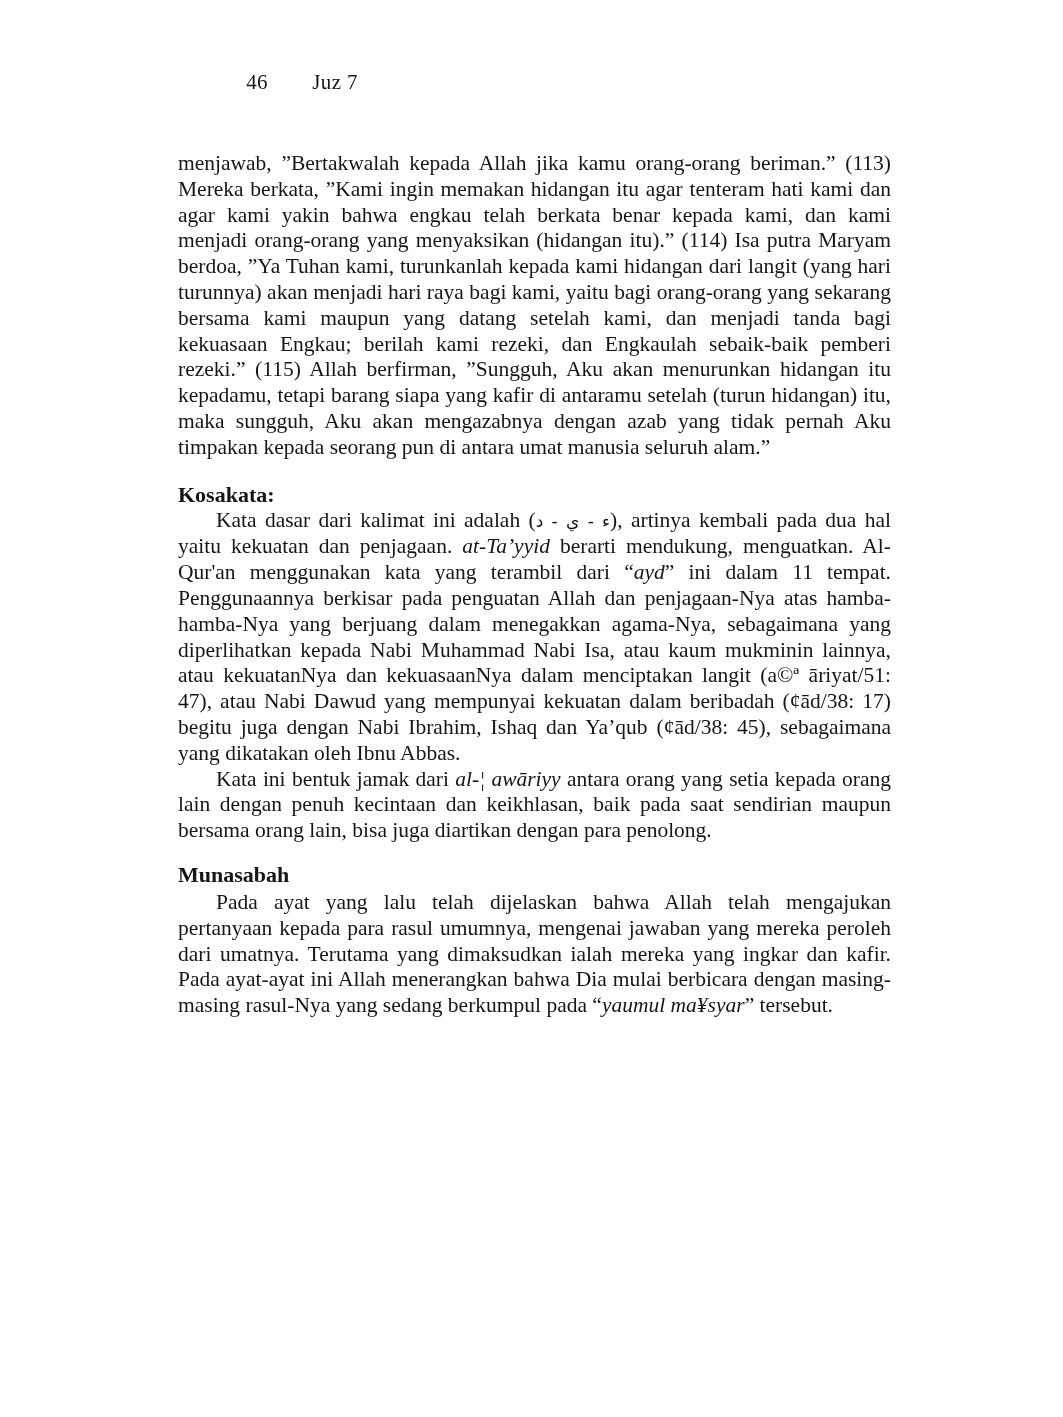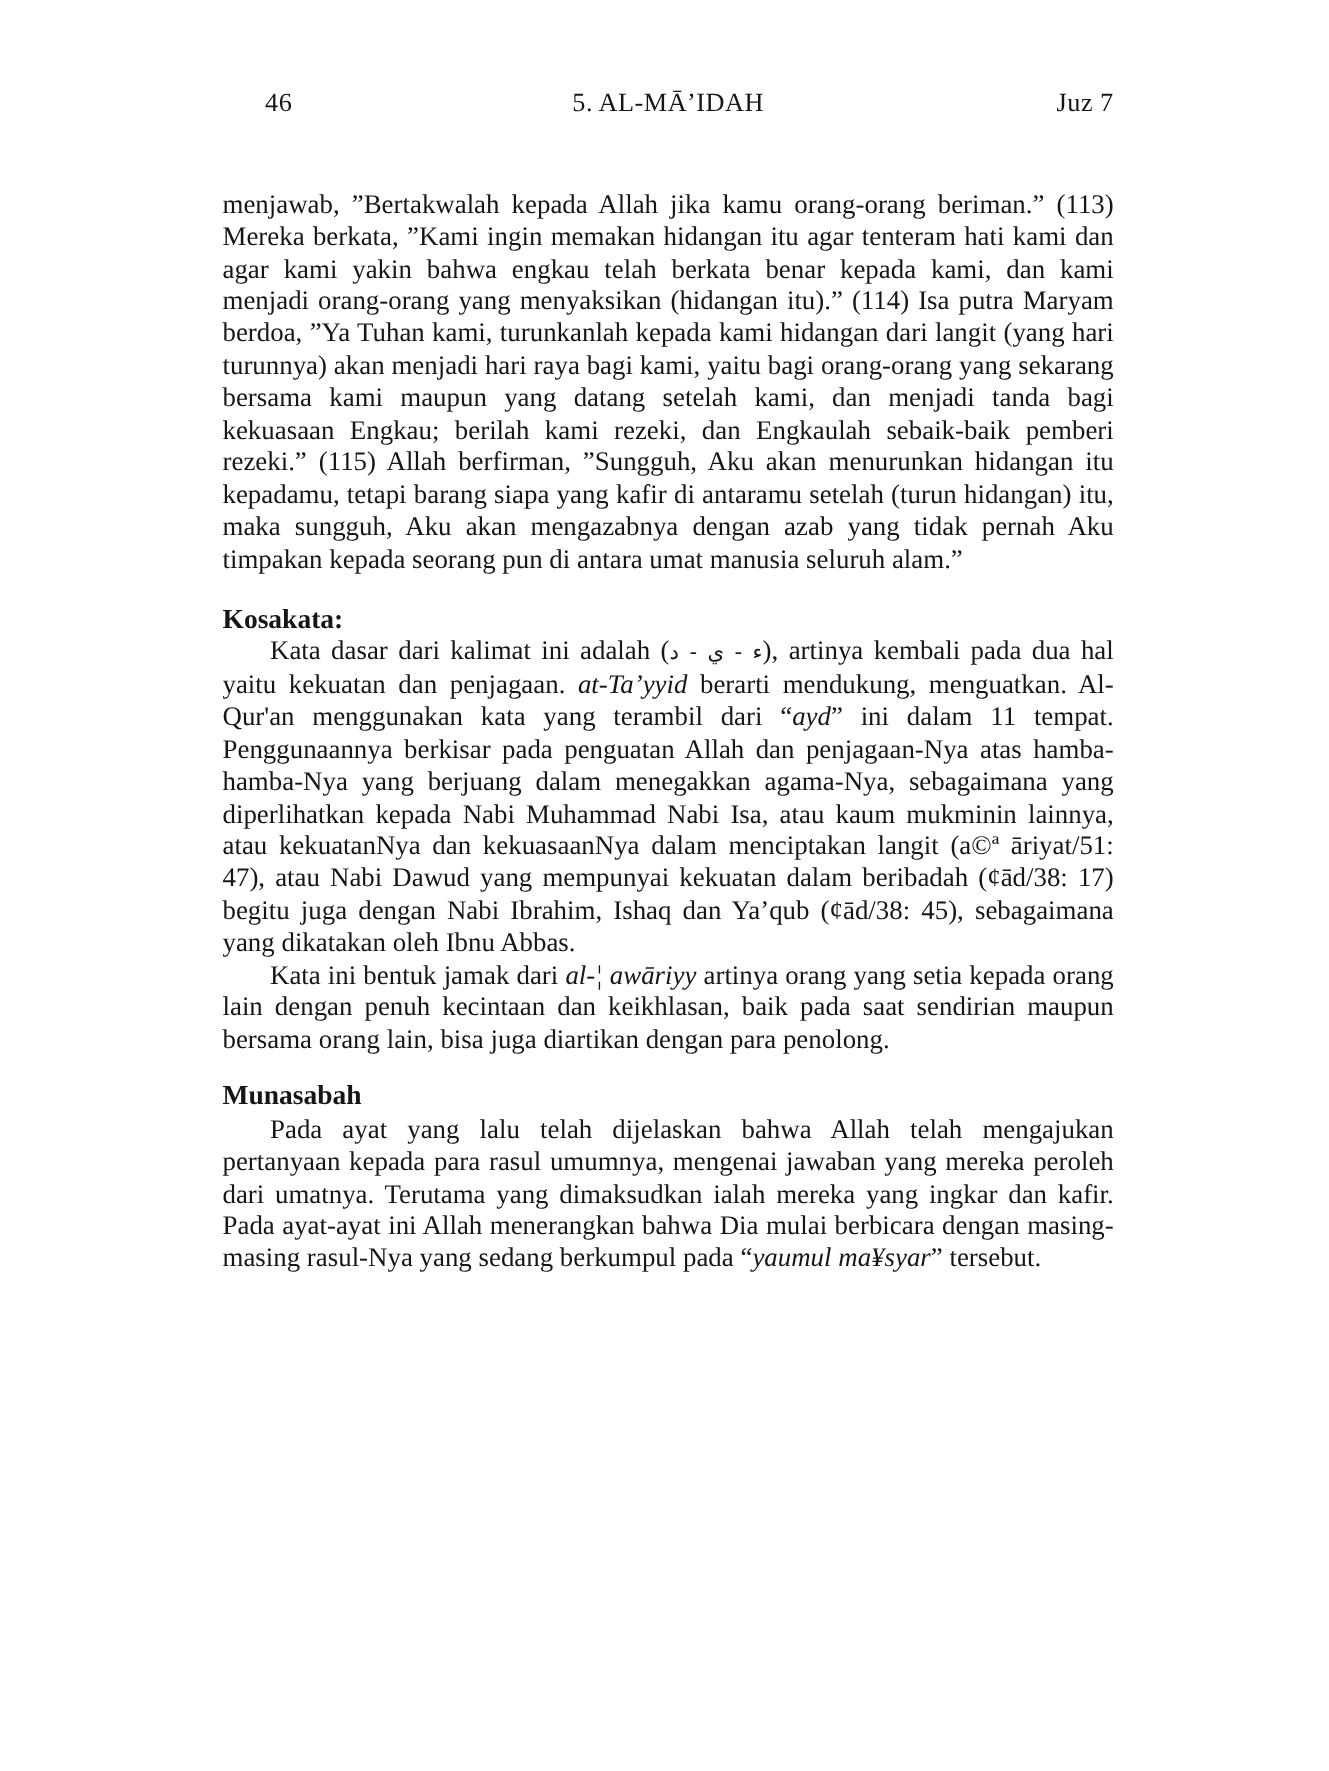--- a/index.html
+++ b/index.html
@@ -16,21 +16,21 @@
     padding: 70px 172px 0 178px;
     font-family: "Liberation Serif", serif;
     color: #161616;
   }
   .page-header {
     display: flex;
     align-items: baseline;
     font-size: 21px;
     letter-spacing: 0.4px;
   }
-  .hdr-left  { width: 90px; text-align: center; }
+  .hdr-left  { width: 90px; text-align: right; }
   .hdr-center{ flex: 1; text-align: center; }
   .hdr-right { width: 90px; text-align: right; }
 
   p {
     margin: 0;
     font-size: 21.5px;
     line-height: 25.8px;
     text-align: justify;
   }
   .trans {
@@ -71,32 +71,31 @@
   .indent { text-indent: 38px; }
   .it { font-style: italic; }
 </style>
 </head>
 <body>
 
 <div class="page">
 
   <header class="page-header">
     <span class="hdr-left">46</span>
-    <span class="hdr-center">5. AL-MĀ’IDAH</span>
     <span class="hdr-right">Juz 7</span>
   </header>
 
   <p class="trans"><span>menjawab, ”Bertakwalah kepada Allah jika kamu orang-orang beriman.” (113) Mereka berkata, ”Kami ingin memakan hidangan itu agar tenteram hati kami dan agar kami yakin bahwa engkau telah berkata benar kepada kami, dan kami menjadi orang-orang yang menyaksikan (hidangan itu).” (114) Isa putra Maryam berdoa, ”Ya Tuhan kami, turunkanlah kepada kami hidangan dari langit (yang hari turunnya) akan menjadi hari raya bagi kami, yaitu bagi orang-orang yang sekarang bersama kami maupun yang datang setelah kami, dan menjadi tanda bagi kekuasaan Engkau; berilah kami rezeki, dan Engkaulah sebaik-baik pemberi rezeki.” (115) Allah berfirman, ”Sungguh, Aku akan menurunkan hidangan itu kepadamu, tetapi barang siapa yang kafir di antaramu setelah (turun hidangan) itu, maka sungguh, Aku akan mengazabnya dengan azab yang tidak pernah Aku timpakan kepada seorang pun di antara umat manusia seluruh alam.”</span></p>
 
   <h3 class="section-heading kosakata-heading">Kosakata:</h3>
 
 
   <p class="indent"><span>Kata dasar dari kalimat ini adalah (</span><span class="root-ltr">د - ي - ء</span><span>), artinya kembali pada dua hal yaitu kekuatan dan penjagaan. </span><span class="it">at-Ta’yyid</span><span> berarti mendukung, menguatkan. Al-Qur'an menggunakan kata yang terambil dari “</span><span class="it">ayd</span><span>” ini dalam 11 tempat. Penggunaannya berkisar pada penguatan Allah dan penjagaan-Nya atas hamba-hamba-Nya yang berjuang dalam menegakkan agama-Nya, sebagaimana yang diperlihatkan kepada Nabi Muhammad Nabi Isa, atau kaum mukminin lainnya, atau kekuatanNya dan kekuasaanNya dalam menciptakan langit (a©ª āriyat/51: 47), atau Nabi Dawud yang mempunyai kekuatan dalam beribadah (¢ād/38: 17) begitu juga dengan Nabi Ibrahim, Ishaq dan Ya’qub (¢ād/38: 45), sebagaimana yang dikatakan oleh Ibnu Abbas.</span></p>
 
 
-  <p class="indent"><span>Kata ini bentuk jamak dari </span><span class="it">al-¦ awāriyy</span><span> artinya orang yang setia kepada orang lain dengan penuh kecintaan dan keikhlasan, baik pada saat sendirian maupun bersama orang lain, bisa juga diartikan dengan para penolong.</span></p>
+  <p class="indent"><span>Kata ini bentuk jamak dari </span><span class="it">al-¦ awāriyy</span><span> antara orang yang setia kepada orang lain dengan penuh kecintaan dan keikhlasan, baik pada saat sendirian maupun bersama orang lain, bisa juga diartikan dengan para penolong.</span></p>
 
 
   <h3 class="section-heading munasabah-heading">Munasabah</h3>
 
   <p class="indent"><span>Pada ayat yang lalu telah dijelaskan bahwa Allah telah mengajukan pertanyaan kepada para rasul umumnya, mengenai jawaban yang mereka peroleh dari umatnya. Terutama yang dimaksudkan ialah mereka yang ingkar dan kafir. Pada ayat-ayat ini Allah menerangkan bahwa Dia mulai berbicara dengan masing-masing rasul-Nya yang sedang berkumpul pada “</span><span class="it">yaumul ma¥syar</span><span>” tersebut.</span></p>
 
 </div>
 
 </body></html>

